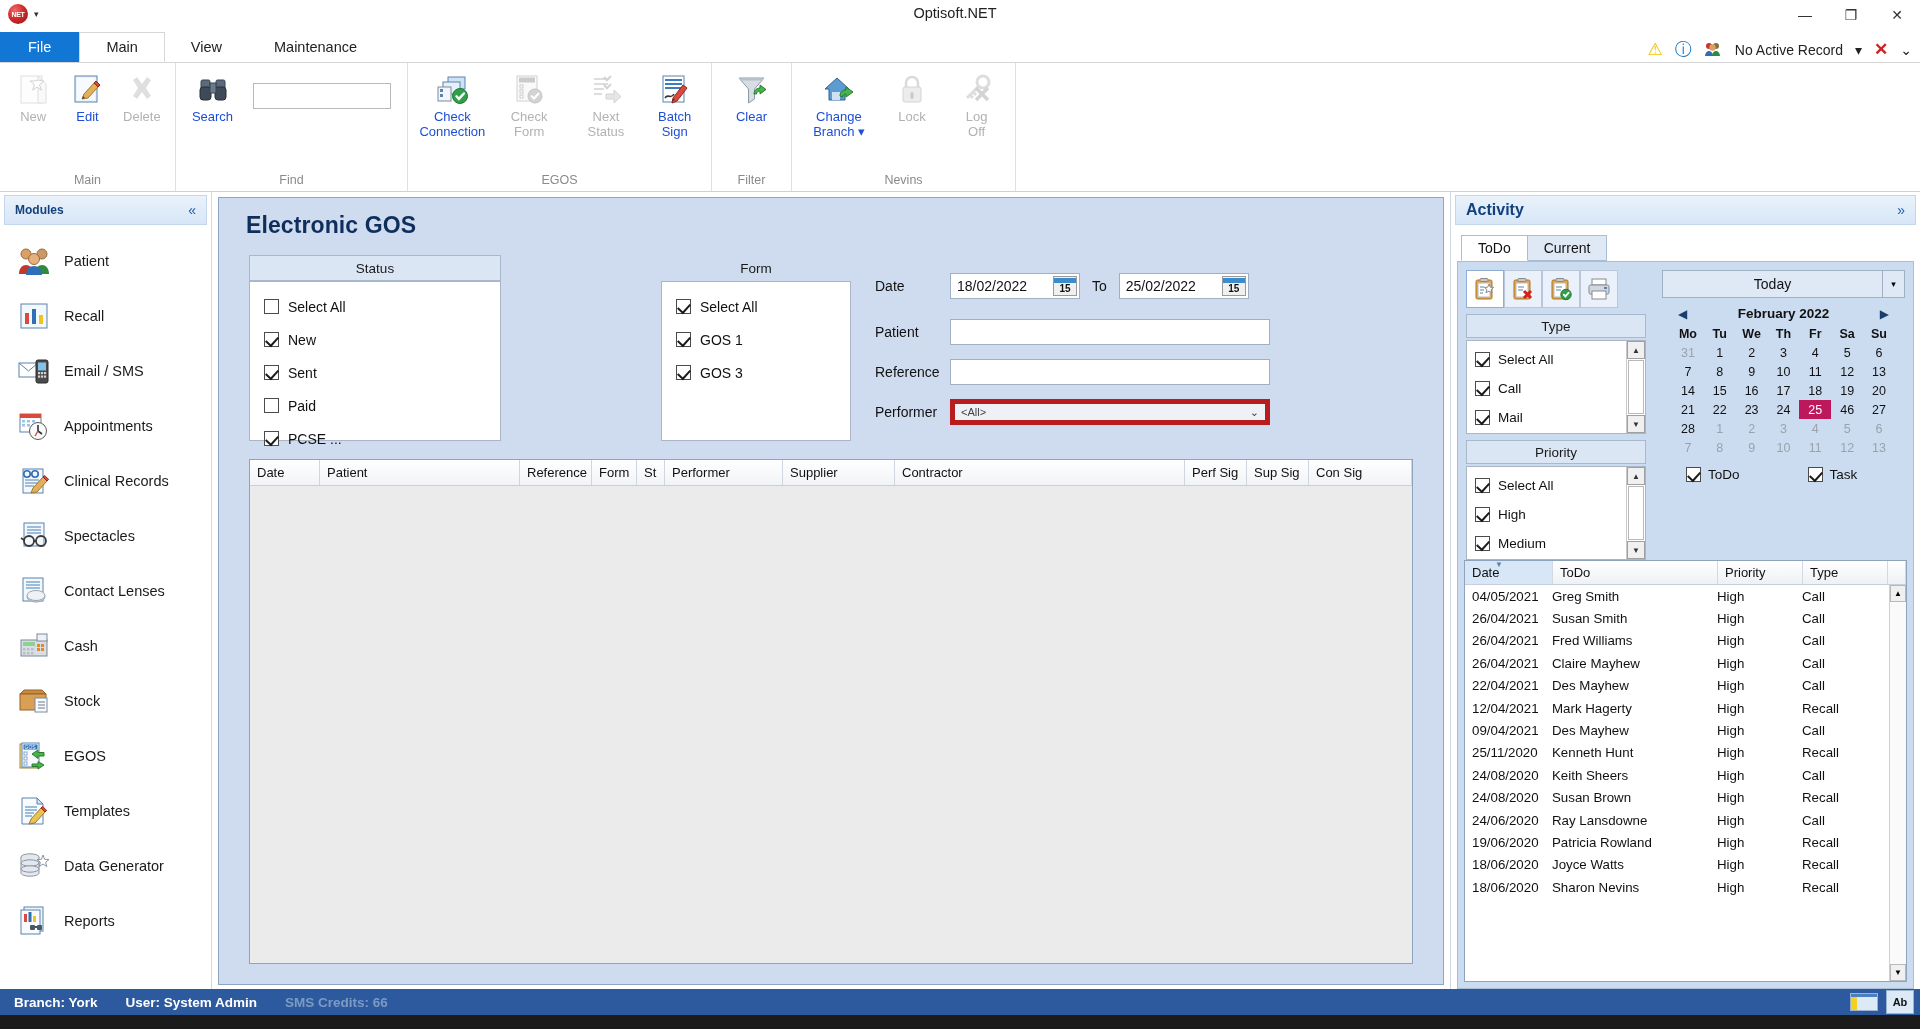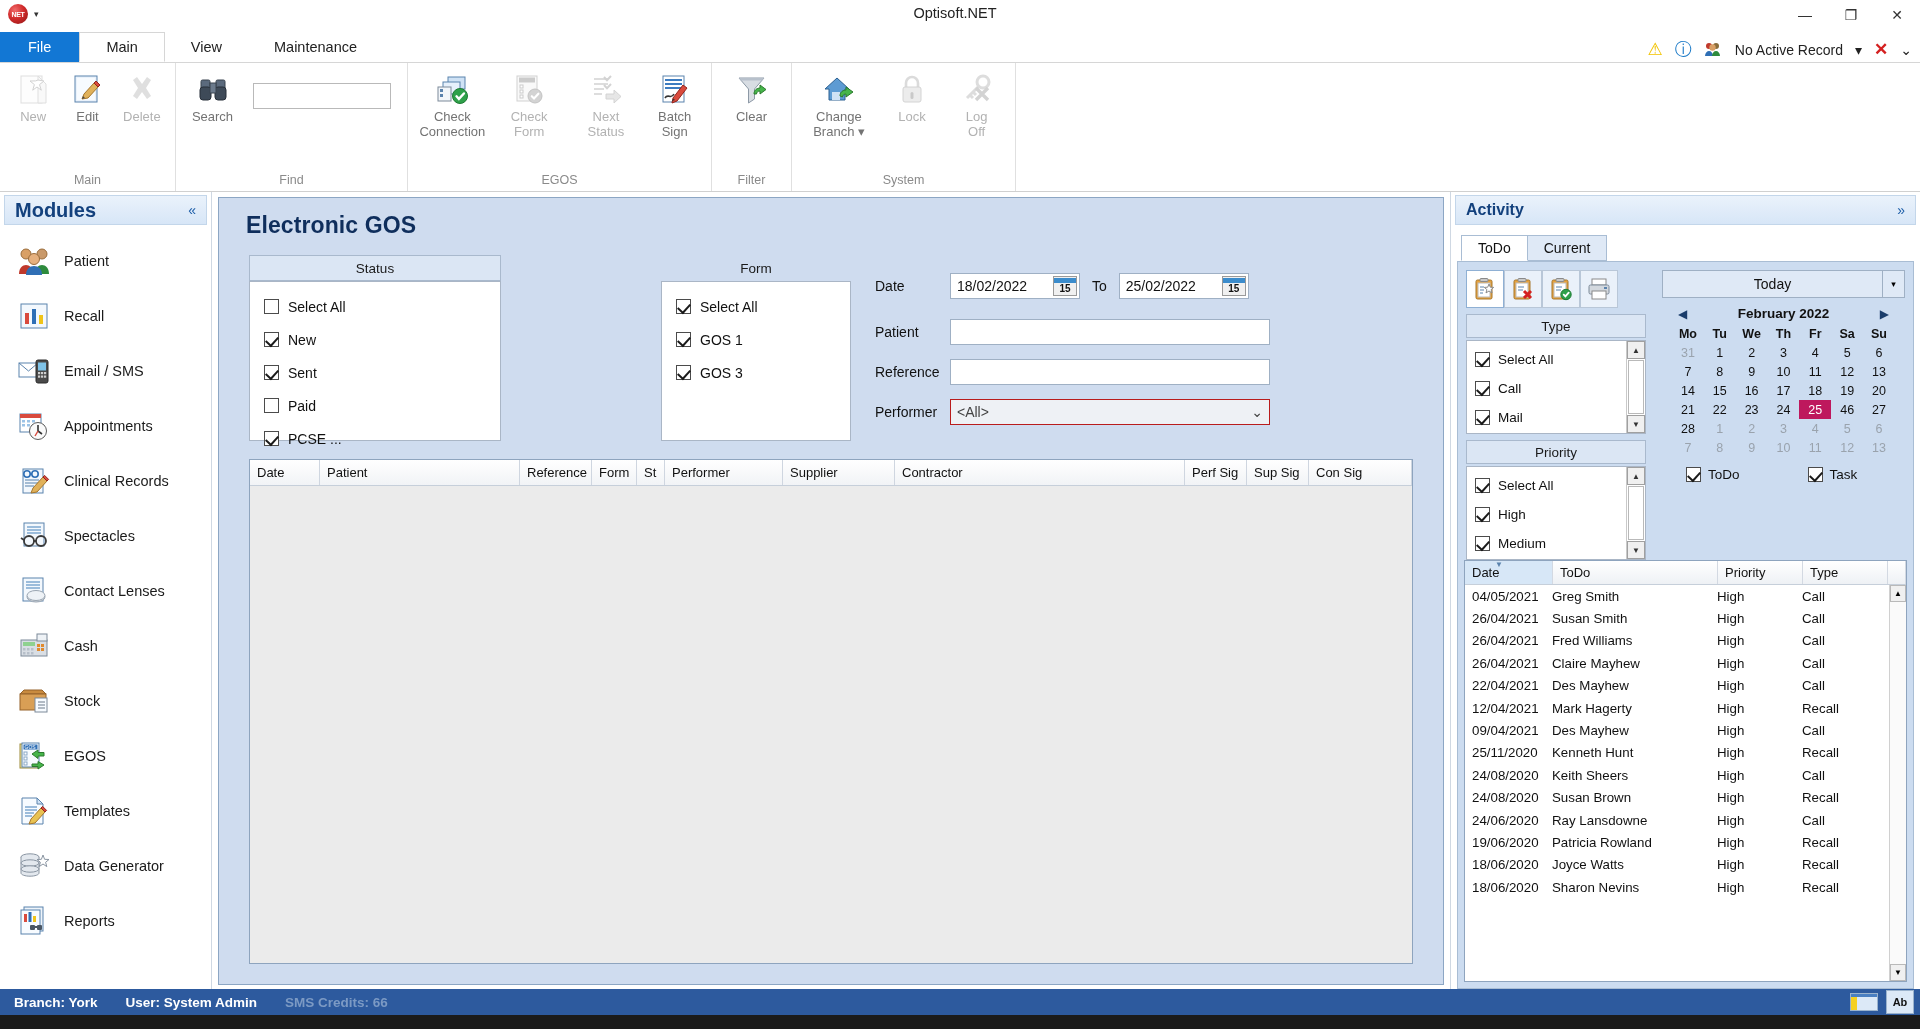--- a/index.html
+++ b/index.html
@@ -38,36 +38,36 @@
 
   
   .ribbon { height:130px; background:#fff; border-top:1px solid #d6d6d6; border-bottom:1px solid #d0d0d0; display:flex; flex:none; position:relative; }
   .rgroup { display:flex; flex-direction:column; justify-content:space-between; border-right:1px solid #e0e0e0; padding:0; position:relative; }
   .rgroup:last-child { border-right:1px solid #e0e0e0; }
   .rgroup-items { display:flex; align-items:flex-start; padding:6px 6px 0 6px; flex:1; }
   .rgroup-label { text-align:center; font-size:12.5px; color:#8a8a8a; padding-bottom:4px; }
   .rbtn { width:68px; min-height:80px; display:flex; flex-direction:column; align-items:center; padding-top:4px; cursor:default; }
   .rbtn.wide { width:86px; }
   .rbtn .ico { height:34px; display:flex; align-items:center; justify-content:center; margin-bottom:3px; }
-  .rbtn .lbl { font-size:13px; color:#737373; text-align:center; line-height:1.15; }
+  .rbtn .lbl { font-size:13px; color:#1d4ed8; text-align:center; line-height:1.15; }
   .rbtn.disabled .lbl { color:#b2b2b2; }
   .rbtn.disabled .ico { opacity:.45; filter:grayscale(1); }
   .findbox { width:138px; height:26px; border:1px solid #b9b9b9; background:#fff; margin:14px 10px 0 10px; }
 
   
   svg { display:block; }
 
   
   .body { flex:1; display:flex; background:#fff; min-height:0; }
 
   
   .sidebar { width:212px; flex:none; background:#fff; border-right:1px solid #cfd8e3; display:flex; flex-direction:column; }
   .side-head { height:30px; margin:3px 4px 0 4px; background:linear-gradient(to bottom,#eaf2fb,#d7e6f7);
                border:1px solid #c3d6ea; display:flex; align-items:center; justify-content:space-between; padding:0 10px; }
-  .side-head .t { font-size:20px; font-weight:bold; color:#13417d; }
+  .side-head .t { font-size:12px; font-weight:bold; color:#13417d; }
   .side-head .cc { font-size:14px; color:#1d5ea8; }
   .side-list { padding-top:8px; overflow:hidden; }
   .side-item { height:55px; display:flex; align-items:center; padding-left:18px; gap:14px; cursor:default; }
   .side-item .lbl { font-size:14.5px; color:#1b1b1b; }
   .side-ico { width:32px; height:32px; display:flex; align-items:center; justify-content:center; }
 
   
   .center { flex:1; min-width:0; padding:5px 6px 4px 6px; display:flex; }
   .panel { flex:1; border:1px solid #8ca6c4; background:#cfdcef; display:flex; flex-direction:column; min-width:0; }
   .panel-title { font-size:23px; font-weight:bold; color:#0f2e5c; padding:14px 0 8px 27px; letter-spacing:.1px; }
@@ -89,22 +89,22 @@
   .frow { display:flex; align-items:center; height:30px; margin-bottom:10px; }
   .flabel { width:75px; font-size:14px; color:#111; }
   .dateinput { width:130px; height:26px; background:#fff; border:1px solid #9fb0c4; display:flex; align-items:center;
                font-size:14px; color:#111; padding-left:6px; position:relative; }
   .dpick { position:absolute; right:2px; top:2px; width:24px; height:20px; background:#f0f0f0; border:1px solid #9a9a9a;
            display:flex; flex-direction:column; align-items:center; justify-content:flex-end; font-size:10px; }
   .dpick .bar { width:100%; height:5px; background:#3b8ccc; }
   .dpick .num { font-size:10px; line-height:12px; color:#111; font-weight:bold; }
   .to-lbl { font-size:14px; margin:0 12px; color:#111; }
   .textinput { height:26px; background:#fff; border:1px solid #9fb0c4; width:320px; }
-  .selinput { height:26px; background:#eef1f5; border:1px solid #b91c1c; width:320px; display:flex; align-items:center;
-              justify-content:space-between; padding:0 6px; font-size:14px; color:#444; }
+  .selinput { height:26px; background:#eef1f5; border:5px solid #b91c1c; width:320px; display:flex; align-items:center;
+              justify-content:space-between; padding:0 6px; font-size:11px; color:#444; }
 
   .gridwrap { margin:18px 30px 20px 30px; flex:1; border:1px solid #8ea4be; background:#fff; display:flex; flex-direction:column; min-height:0; }
   .grid-head { height:26px; background:linear-gradient(to bottom,#ffffff,#f1f3f6); border-bottom:1px solid #c6cfda; display:flex; }
   .gh { border-right:1px solid #cfd6e0; font-size:13px; color:#111; display:flex; align-items:center; padding-left:7px; }
   .grid-body { flex:1; background:#ebebeb; }
 
   
   .activity { width:470px; flex:none; background:#fff; border-left:1px solid #cfd8e3; display:flex; flex-direction:column; }
   .act-head { height:30px; margin:3px 4px 0 4px; background:linear-gradient(to bottom,#eaf2fb,#d7e6f7);
               border:1px solid #c3d6ea; display:flex; align-items:center; justify-content:space-between; padding:0 10px; }
@@ -376,21 +376,21 @@
             <svg width="30" height="32" viewBox="0 0 30 32">
                 <circle cx="21" cy="8" r="6" fill="none" stroke="#b4b4b4" stroke-width="3"></circle>
                 <path d="M17 12L5 24M8 21l3 3M11 18l3 3" stroke="#b4b4b4" stroke-width="3" fill="none"></path>
                 <path d="M14 14l12 12M26 14L14 26" stroke="#9e9e9e" stroke-width="3.4"></path>
               </svg>
           </div>
           <div class="lbl" style="white-space:pre-line">Log
 Off</div>
         </div>
       </div>
-      <div class="rgroup-label">System</div>
+      <div class="rgroup-label">Nevins</div>
     </div>
 
     <div style="flex:1"></div>
   </div>
 
   <div class="body">
 
     <div class="sidebar">
       <div class="side-head">
         <span class="t">Modules</span>

